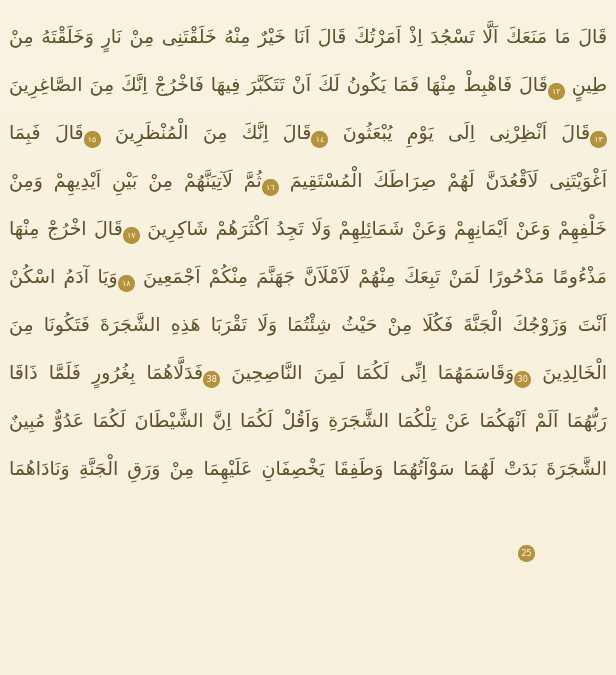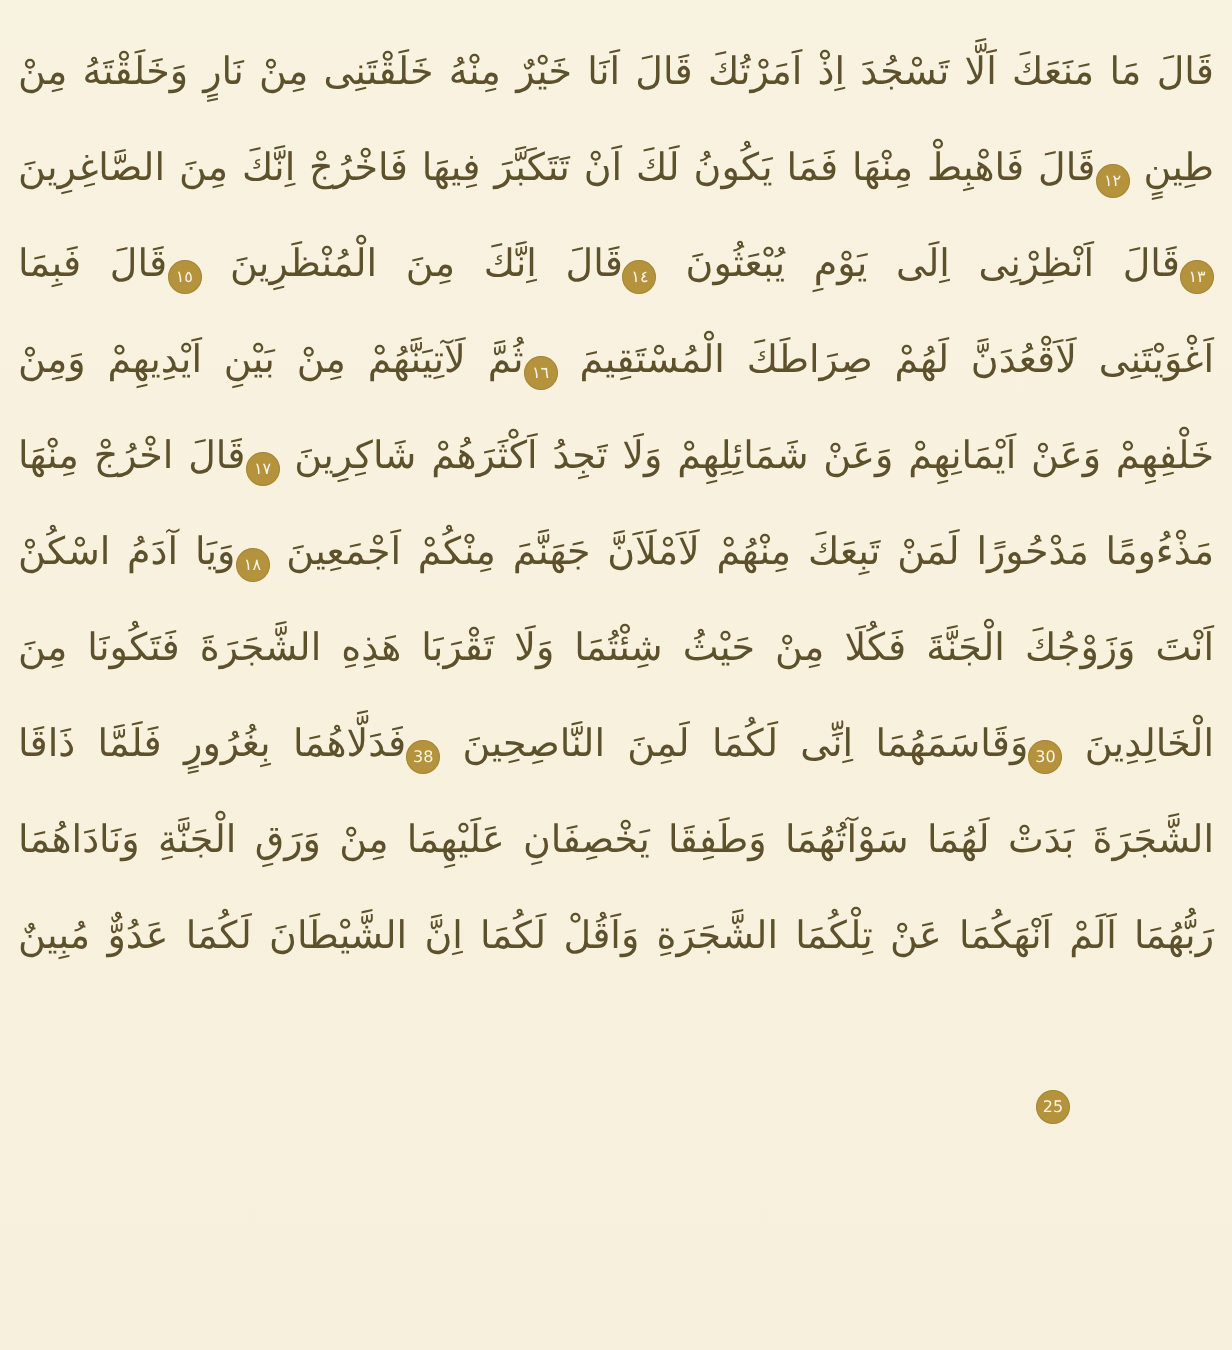--- a/index.html
+++ b/index.html
@@ -63,17 +63,17 @@
 <div class="page">
   <div id="lines-root">
       <div class="line"><span class="ayah-text">قَالَ مَا مَنَعَكَ اَلَّا تَسْجُدَ اِذْ اَمَرْتُكَ قَالَ اَنَا خَيْرٌ مِنْهُ خَلَقْتَنِى مِنْ نَارٍ وَخَلَقْتَهُ مِنْ</span></div>
       <div class="line"><span class="ayah-text">طِينٍ</span> <span class="verse-marker">١٢</span><span class="ayah-text">قَالَ فَاهْبِطْ مِنْهَا فَمَا يَكُونُ لَكَ اَنْ تَتَكَبَّرَ فِيهَا فَاخْرُجْ اِنَّكَ مِنَ الصَّاغِرِينَ</span></div>
       <div class="line"><span class="verse-marker">١٣</span><span class="ayah-text">قَالَ اَنْظِرْنِى اِلَى يَوْمِ يُبْعَثُونَ</span> <span class="verse-marker">١٤</span><span class="ayah-text">قَالَ اِنَّكَ مِنَ الْمُنْظَرِينَ</span> <span class="verse-marker">١٥</span><span class="ayah-text">قَالَ فَبِمَا</span></div>
       <div class="line"><span class="ayah-text">اَغْوَيْتَنِى لَاَقْعُدَنَّ لَهُمْ صِرَاطَكَ الْمُسْتَقِيمَ</span> <span class="verse-marker">١٦</span><span class="ayah-text">ثُمَّ لَآتِيَنَّهُمْ مِنْ بَيْنِ اَيْدِيهِمْ وَمِنْ</span></div>
       <div class="line"><span class="ayah-text">خَلْفِهِمْ وَعَنْ اَيْمَانِهِمْ وَعَنْ شَمَائِلِهِمْ وَلَا تَجِدُ اَكْثَرَهُمْ شَاكِرِينَ</span> <span class="verse-marker">١٧</span><span class="ayah-text">قَالَ اخْرُجْ مِنْهَا</span></div>
       <div class="line"><span class="ayah-text">مَذْءُومًا مَدْحُورًا لَمَنْ تَبِعَكَ مِنْهُمْ لَاَمْلَاَنَّ جَهَنَّمَ مِنْكُمْ اَجْمَعِينَ</span> <span class="verse-marker">١٨</span><span class="ayah-text">وَيَا آدَمُ اسْكُنْ</span></div>
       <div class="line"><span class="ayah-text">اَنْتَ وَزَوْجُكَ الْجَنَّةَ فَكُلَا مِنْ حَيْثُ شِئْتُمَا وَلَا تَقْرَبَا هَذِهِ الشَّجَرَةَ فَتَكُونَا مِنَ</span></div>
       <div class="line"><span class="ayah-text">الْخَالِدِينَ</span> <span class="verse-marker">30</span><span class="ayah-text">وَقَاسَمَهُمَا اِنِّى لَكُمَا لَمِنَ النَّاصِحِينَ</span> <span class="verse-marker">38</span><span class="ayah-text">فَدَلَّاهُمَا بِغُرُورٍ فَلَمَّا ذَاقَا</span></div>
+      <div class="line"><span class="ayah-text">رَبُّهُمَا اَلَمْ اَنْهَكُمَا عَنْ تِلْكُمَا الشَّجَرَةِ وَاَقُلْ لَكُمَا اِنَّ الشَّيْطَانَ لَكُمَا عَدُوٌّ مُبِينٌ</span></div>
       <div class="line"><span class="ayah-text">الشَّجَرَةَ بَدَتْ لَهُمَا سَوْآتُهُمَا وَطَفِقَا يَخْصِفَانِ عَلَيْهِمَا مِنْ وَرَقِ الْجَنَّةِ وَنَادَاهُمَا</span></div>
-      <div class="line"><span class="ayah-text">رَبُّهُمَا اَلَمْ اَنْهَكُمَا عَنْ تِلْكُمَا الشَّجَرَةِ وَاَقُلْ لَكُمَا اِنَّ الشَّيْطَانَ لَكُمَا عَدُوٌّ مُبِينٌ</span></div>
       <div class="marker-line"><span class="verse-marker">25</span></div>
     </div>
 </div>
 
 </body></html>

